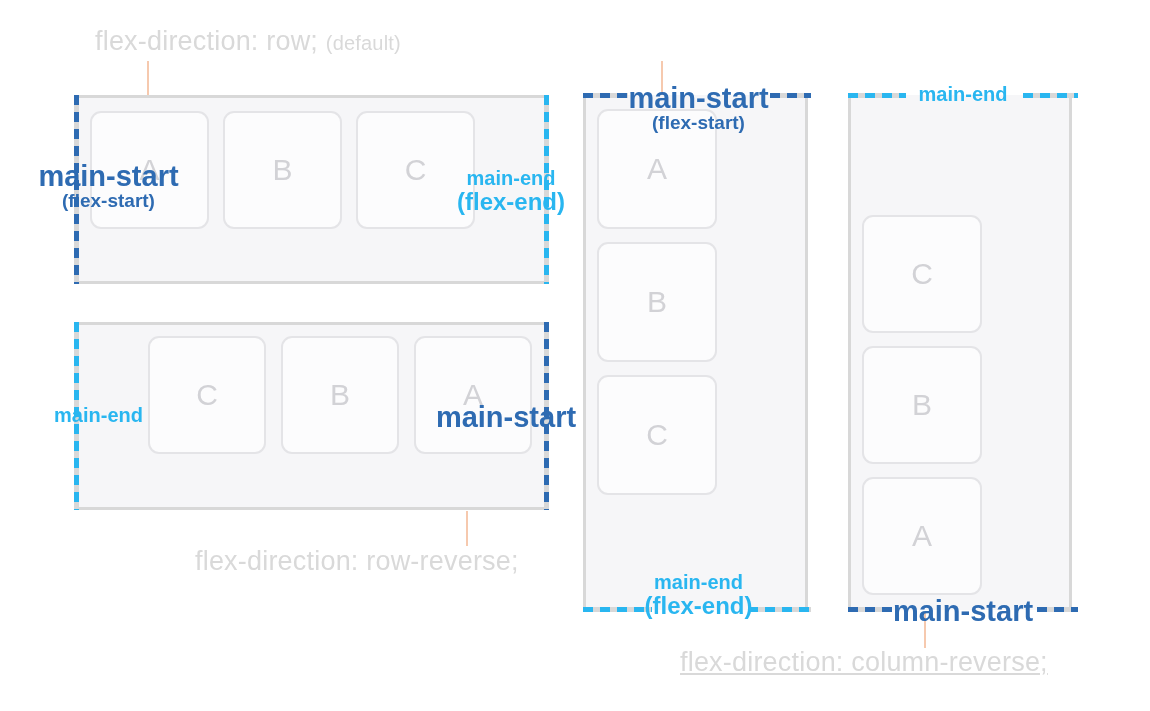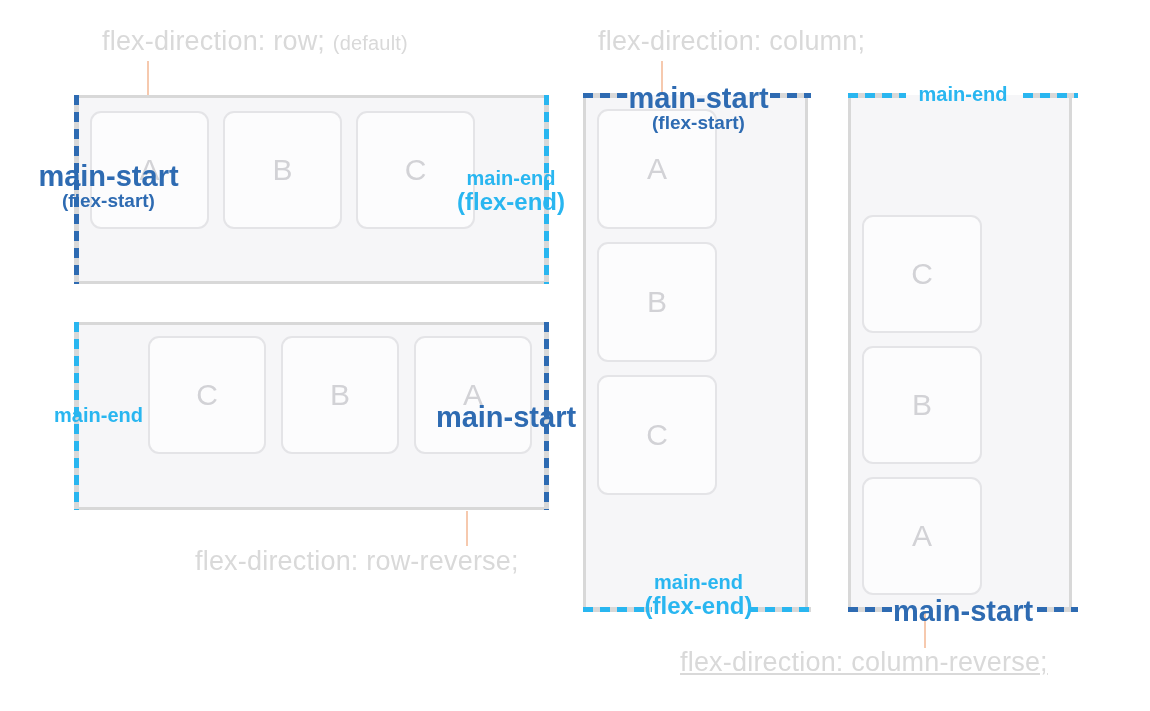--- a/index.html
+++ b/index.html
@@ -64,26 +64,23 @@
   .fs24 .big{font-size:29px;}
   .fs24 .small{font-size:19px;}
   .fs22 .big{font-size:20px;}
   .fs22 .small{font-size:24px;}
 </style>
 </head>
 <body>
 
 <div class="page">
 
-  <div class="diagram-title" style="left:102px;top:26px;">
+  <div class="diagram-title" style="left:95px;top:26px;">
     <span>flex-direction: row;</span>
     <span class="suffix">(default)</span>
-  </div>
-  <div class="diagram-title" style="left:598px;top:26px;">
-    <span>flex-direction: column;</span>
   </div>
   <div class="diagram-title" style="left:195px;top:546px;">
     <span>flex-direction: row-reverse;</span>
   </div>
   <div class="diagram-title" style="left:680px;top:647px;text-decoration:underline;">
     <span>flex-direction: column-reverse;</span>
   </div>
 
   <div class="connector" style="left:147px;top:61px;height:34px;"></div>
   <div class="connector" style="left:661px;top:61px;height:34px;"></div>

